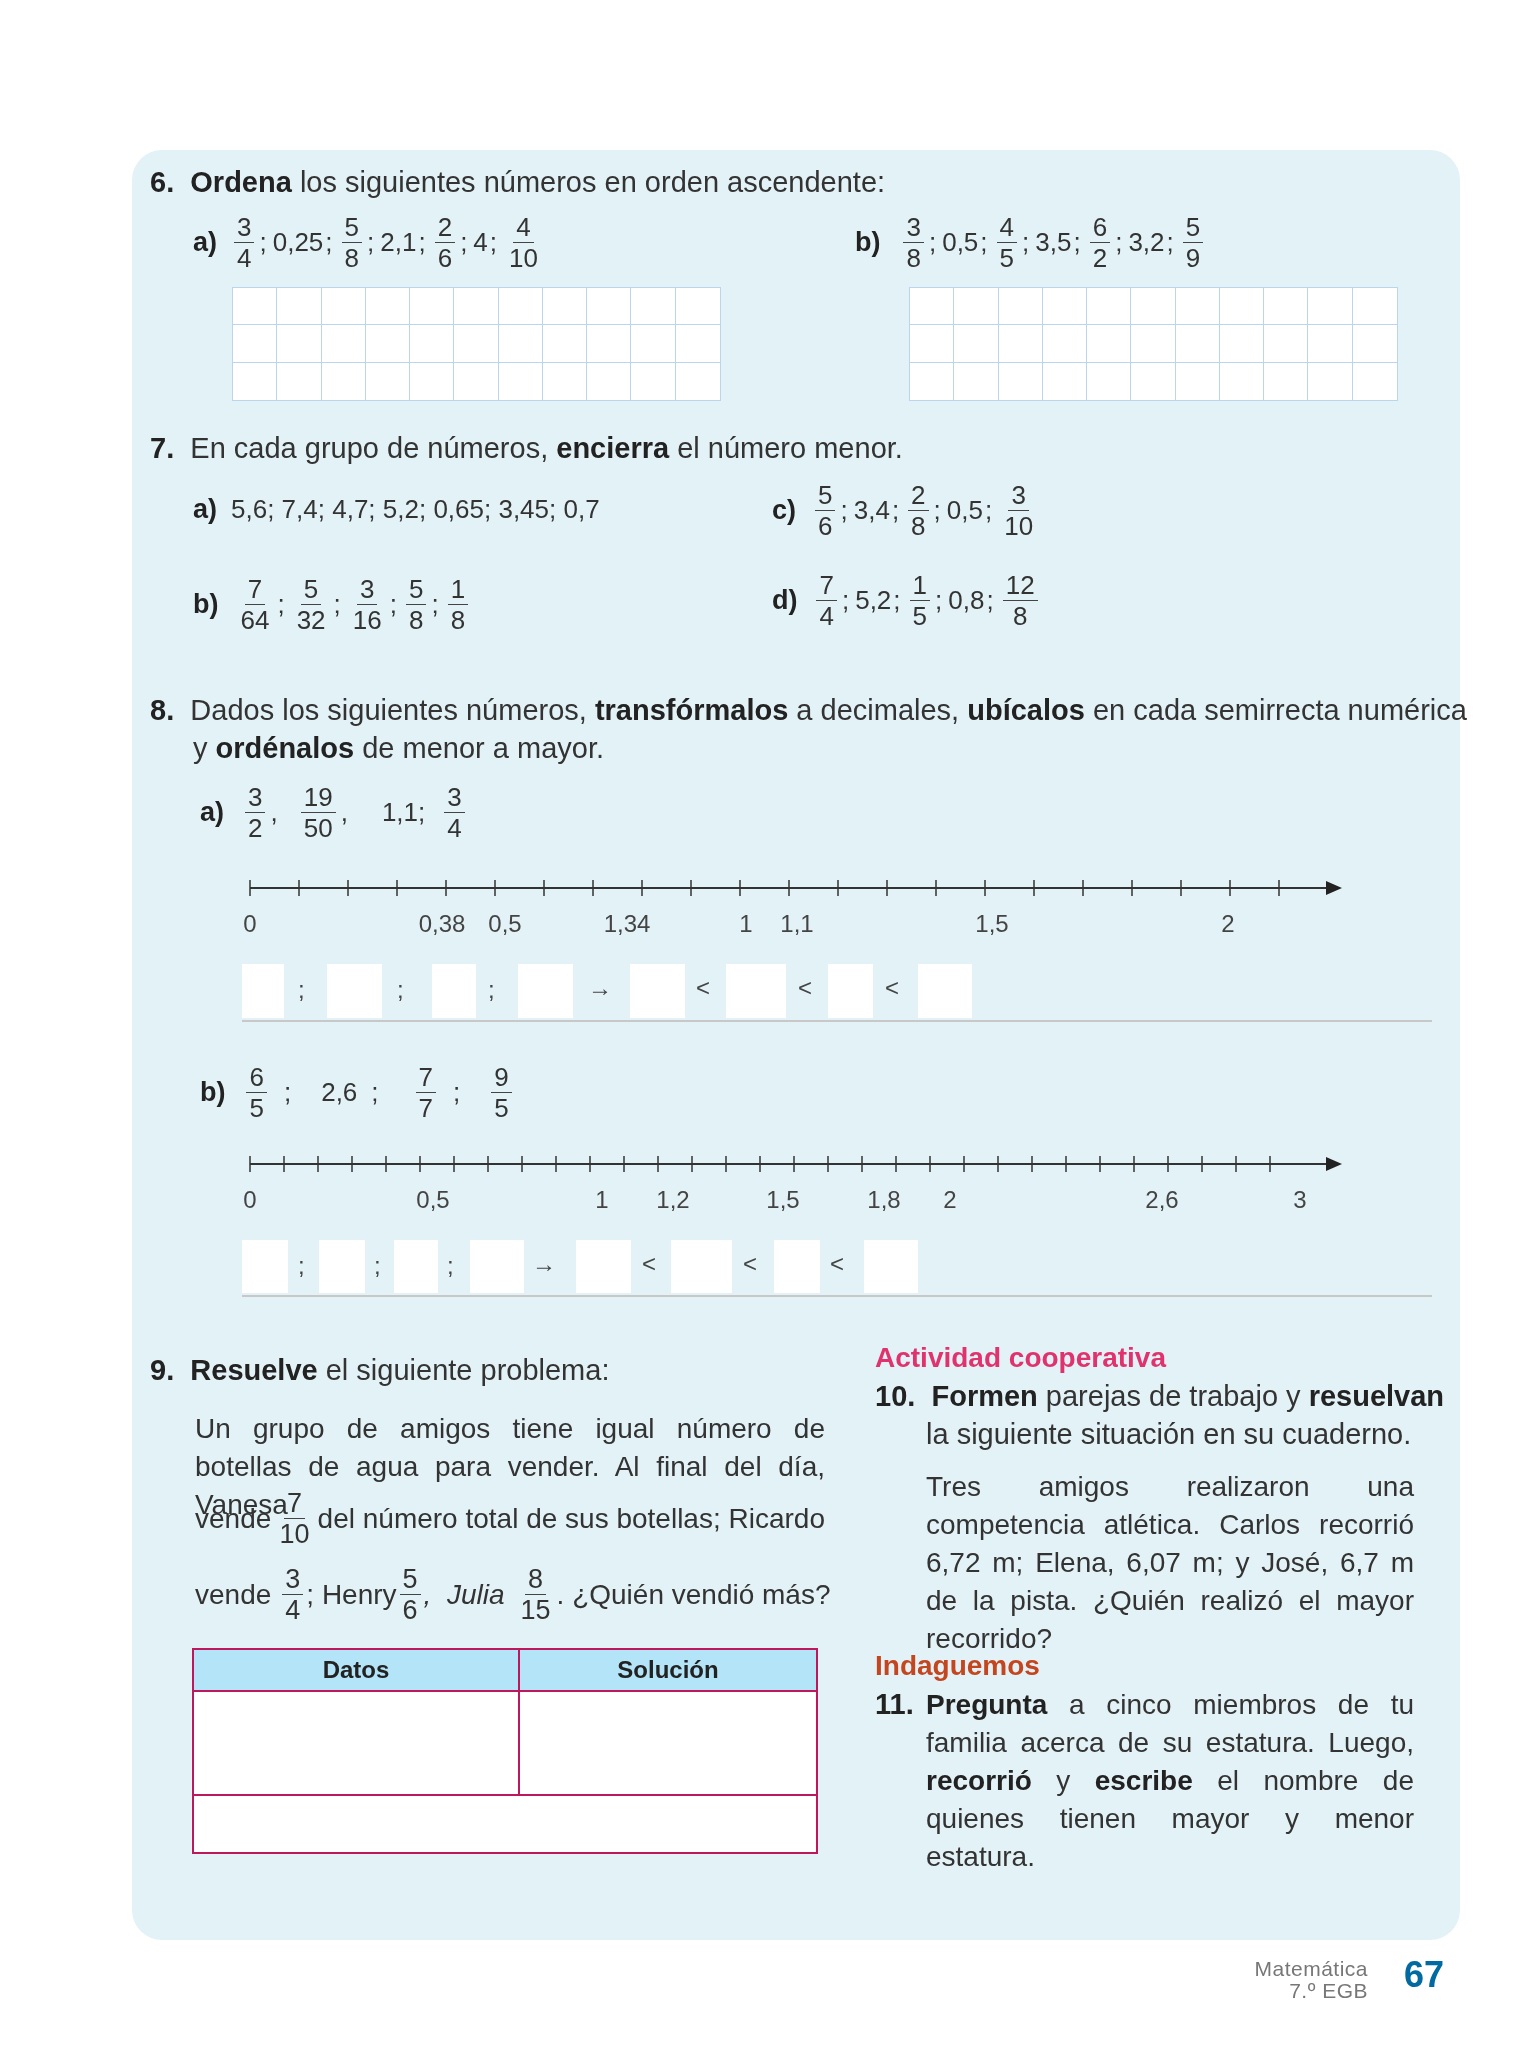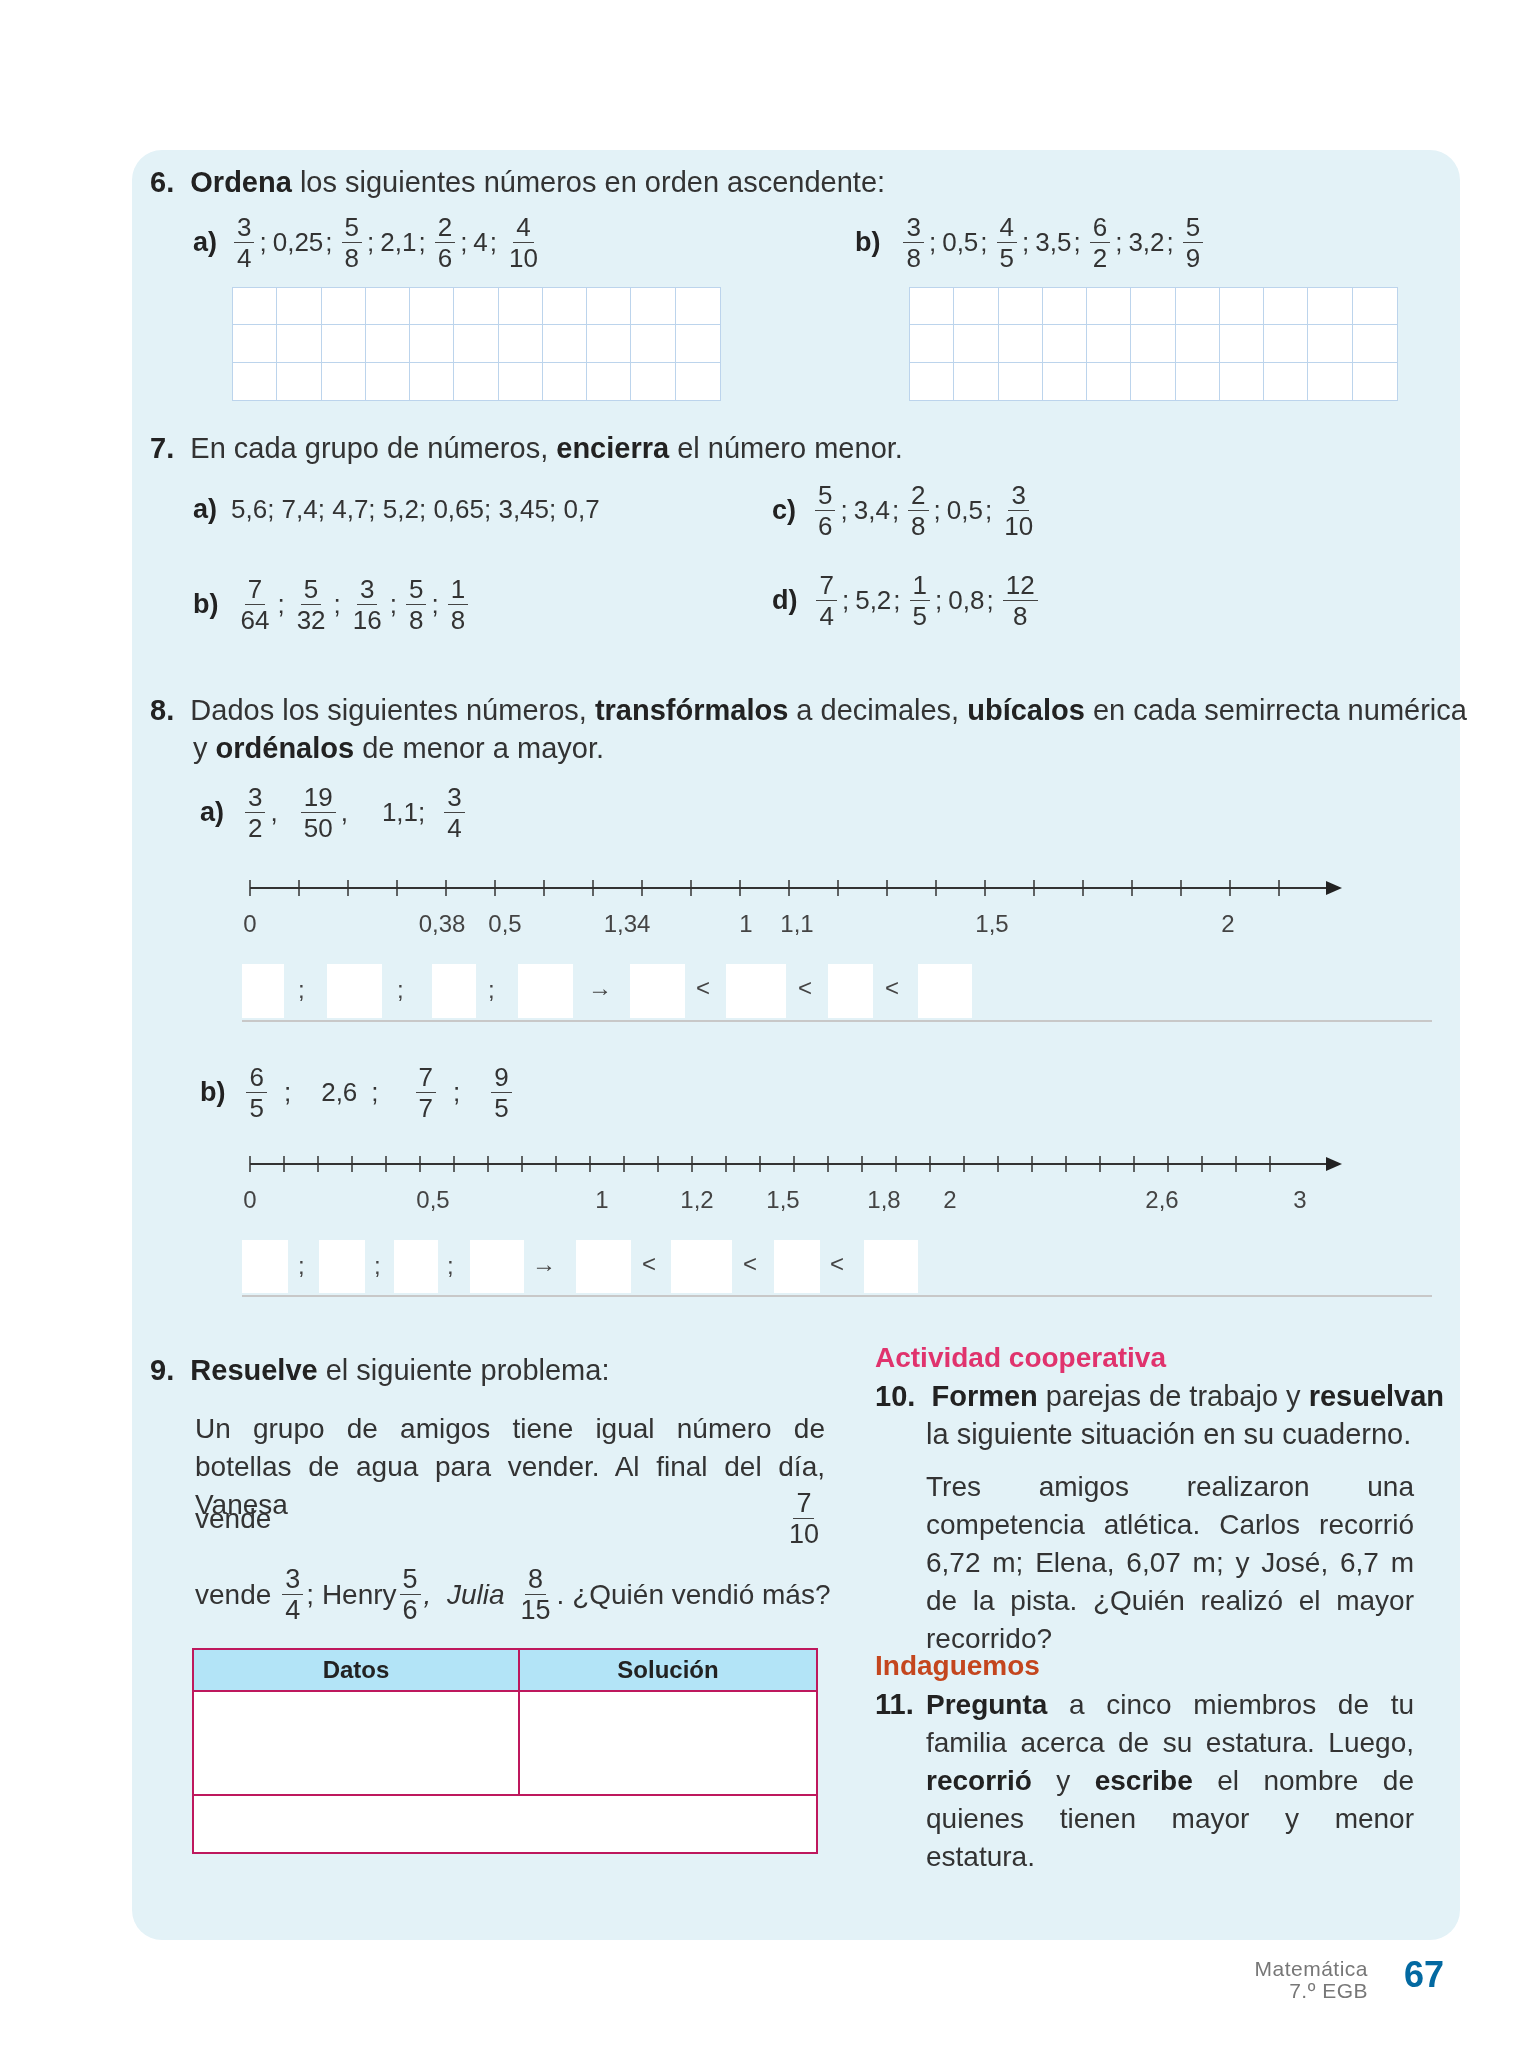--- a/index.html
+++ b/index.html
@@ -392,21 +392,21 @@
       <line x1="886" y1="4" x2="886" y2="20"></line>
     <line x1="920" y1="4" x2="920" y2="20"></line>
       <line x1="954" y1="4" x2="954" y2="20"></line>
       <line x1="988" y1="4" x2="988" y2="20"></line>
     <line x1="1022" y1="4" x2="1022" y2="20"></line>
   </g>
 </svg>
 <span class="tick-lbl" style="left:250px; top:1186px;">0</span>
 <span class="tick-lbl" style="left:433px; top:1186px;">0,5</span>
 <span class="tick-lbl" style="left:602px; top:1186px;">1</span>
-<span class="tick-lbl" style="left:673px; top:1186px;margin-left:24px;">1,2</span>
+<span class="tick-lbl" style="left:673px; top:1186px;">1,2</span>
 <span class="tick-lbl" style="left:783px; top:1186px;">1,5</span>
 <span class="tick-lbl" style="left:884px; top:1186px;">1,8</span>
 <span class="tick-lbl" style="left:950px; top:1186px;">2</span>
 <span class="tick-lbl" style="left:1162px; top:1186px;">2,6</span>
 <span class="tick-lbl" style="left:1300px; top:1186px;">3</span>
 
 <div class="ansbox" style="left:242px; top:1240px; width:46px; height:53px;"></div>
 <span class="sym" style="left:298px; top:1252px;">;</span>
 <div class="ansbox" style="left:319px; top:1240px; width:46px; height:53px;"></div>
 <span class="sym" style="left:374px; top:1252px;">;</span>
@@ -427,20 +427,21 @@
   <span class="qn">9.</span>&nbsp;
   <span class="b">Resuelve</span><span> el siguiente problema:</span>
 </div>
 <div class="para" style="left:195px; top:1410px; width:630px;">Un grupo de amigos tiene igual número de botellas de agua para vender.  Al final del día, Vanesa</div>
 <div class="abs row" style="left:195px; top:1488px; width:630px; font-size:28px; justify-content:space-between;">
   <span>vende</span>
   <span class="frac" style="font-size:27px;">
       <span class="num">7</span>
       <span class="den">10</span>
     </span>
+  <span>del número total de sus botellas; Ricardo</span>
 </div>
 <div class="abs row" style="left:195px; top:1564px; font-size:28px;">
   <span style="margin-right:8px;">vende</span>
   <span class="frac" style="font-size:27px;">
       <span class="num">3</span>
       <span class="den">4</span>
     </span>
   <span>; Henry</span>
   <span class="frac" style="font-size:27px;">
       <span class="num">5</span>

